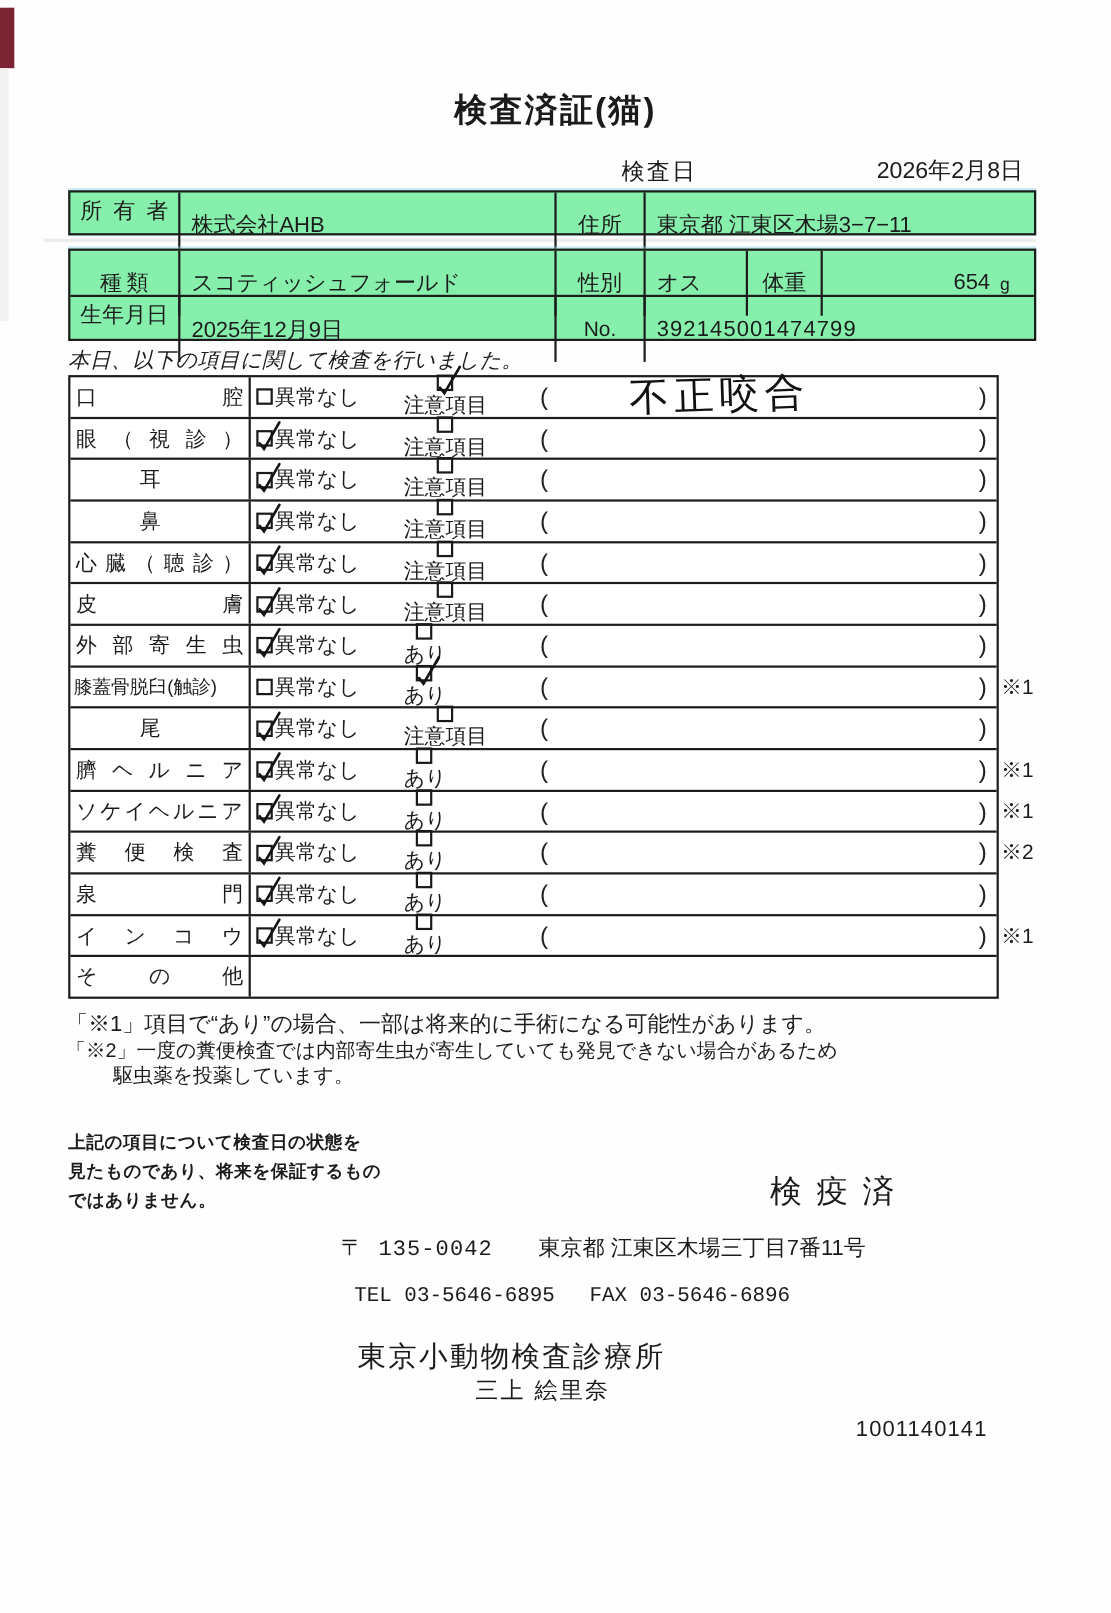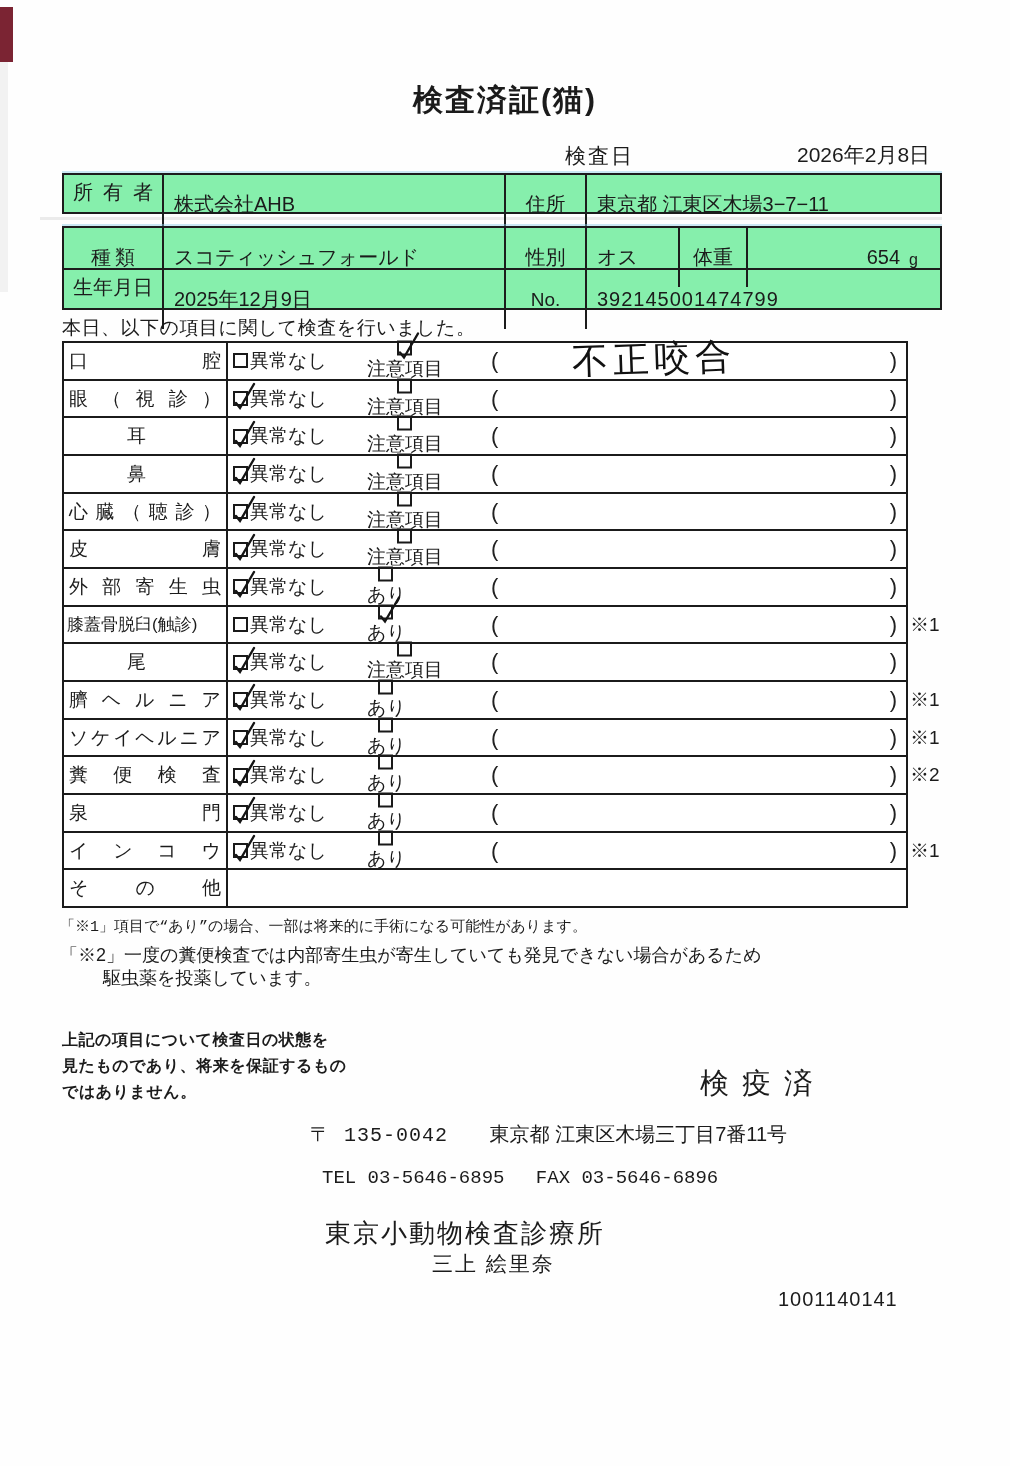--- a/index.html
+++ b/index.html
@@ -32,21 +32,21 @@
          padding:16px 10px;white-space:nowrap;}
   .hcell:first-child{border-left:none;}
   .hcell.lab{justify-content:center;}
   .hcell.lab-just{text-align:justify;text-align-last:justify;display:block;line-height:35px;padding:0 9px;}
   .hcell.lab-sp{letter-spacing:4px;padding-left:14px;}
   .hcell.num{letter-spacing:1px;}
   .hcell.weight-val{justify-content:flex-end;padding-right:22px;}
   .hcell .unit{font-size:16px;margin-left:9px;position:relative;top:2px;}
   .hcell.no-lab{font-size:19px;}
 
-  .intro{position:absolute;left:62px;top:315px;font-size:19px;letter-spacing:.5px;}
+  .intro{position:absolute;left:62px;top:315px;font-size:19px;letter-spacing:.5px;font-style:italic;}
 
   
   #exam-table{position:absolute;left:62px;top:341px;width:846px;height:567px;
               border:2px solid #1b1b1b;display:flex;flex-direction:column;background:#fff;}
   .erow{flex:1;display:flex;border-top:2px solid #1b1b1b;position:relative;}
   .erow:first-child{border-top:none;}
   .erow-label{width:164px;border-right:2px solid #1b1b1b;font-size:19px;
               display:flex;align-items:center;padding:0 5px;}
   .erow-label.justify{justify-content:space-between;}
   .erow-label.single{justify-content:center;padding-right:22px;}
@@ -59,21 +59,21 @@
       margin-right:2px;flex:0 0 auto;}
   .cb svg{display:none;position:absolute;left:-3px;top:-12px;width:26px;height:30px;}
   .cb.checked svg{display:block;}
   .paren{position:absolute;top:50%;transform:translateY(-50%);font-size:22px;color:#222;}
   .paren.open{left:263px;} .paren.close{right:9px;}
   .note{position:absolute;left:344px;top:-8px;font-size:36px;letter-spacing:5px;
         transform:rotate(-2deg);font-weight:500;color:#111;}
   .ref{position:absolute;right:-50px;top:50%;transform:translateY(-50%);
        font-size:19px;width:46px;color:#1b1b1b;}
 
-  .fnote1{position:absolute;left:60px;top:917px;font-size:15px;font-family:Liberation Mono, monospace;}
+  .fnote1{position:absolute;left:60px;top:917px;font-size:20px;}
   .fnote2{position:absolute;left:60px;top:943px;font-size:18px;}
   .fnote2b{position:absolute;left:103px;top:966px;font-size:18px;}
 
   .statement{position:absolute;left:62px;top:1027px;font-size:16px;font-weight:bold;
              line-height:26px;letter-spacing:.5px;}
   .stamp{position:absolute;left:700px;top:1064px;font-size:29px;letter-spacing:13px;
          white-space:nowrap;}
 
   .postal-line{position:absolute;left:310px;top:1121px;font-size:20px;white-space:nowrap;}
   .postal-code{font-family:"Liberation Mono",monospace;letter-spacing:1px;}

